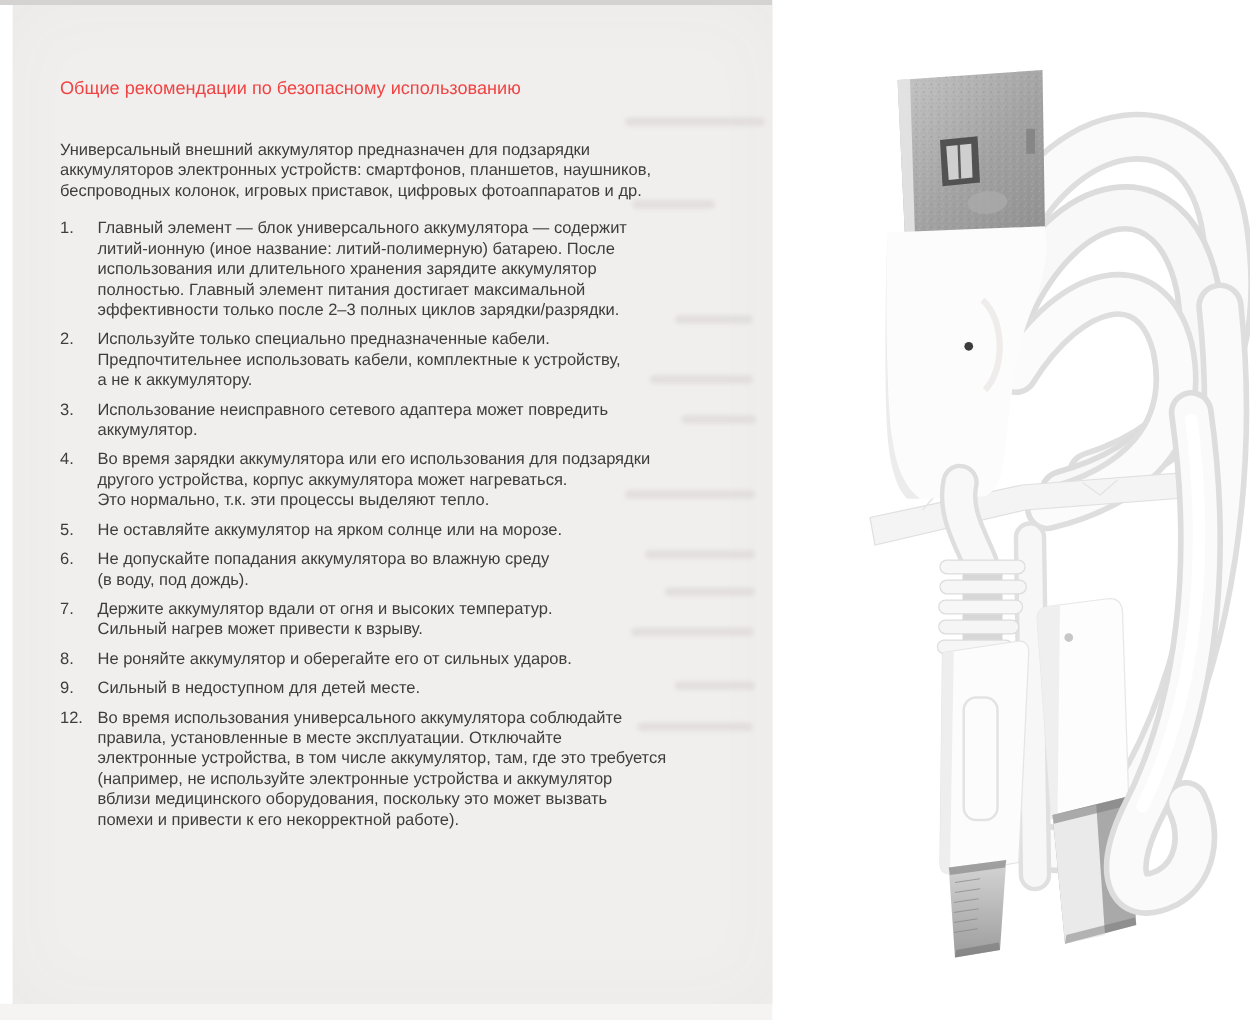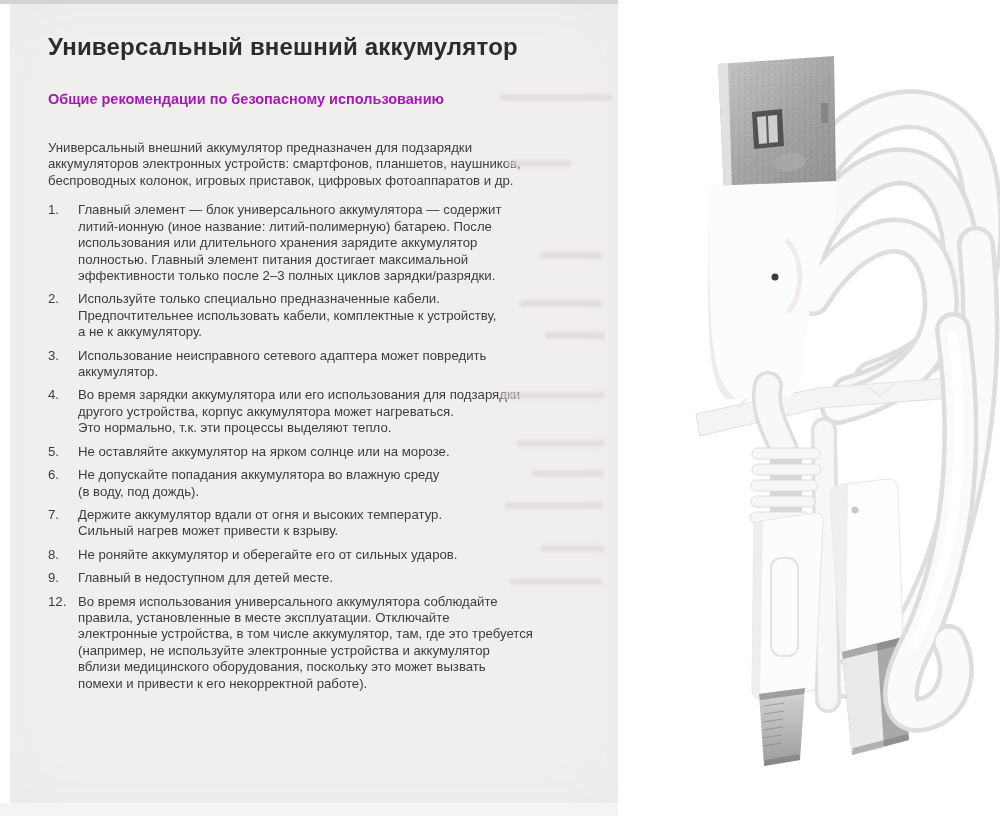--- a/index.html
+++ b/index.html
@@ -14,21 +14,21 @@
     background:#f1efee;
     border-right:1px solid #e7e5e3;border-bottom:1px solid #e2e0de;
     box-shadow:inset 0 0 60px rgba(90,80,70,.03);
   }
   .content{position:absolute;left:48px;top:33px;width:540px;color:#3e3d3b;}
   .doc-title{
     font-size:24px;line-height:28px;font-weight:bold;color:#2d2c2a;
     margin:0;letter-spacing:.2px;
   }
   .doc-subtitle{
-    font-size:14.5px;line-height:17px;font-weight:bold;color:#a21caf;
+    font-size:14.5px;line-height:17px;font-weight:normal;color:#ef4444;
     margin:30px 0 0 0;
   }
   .intro{
     margin-top:32px;font-size:13.2px;line-height:16.4px;white-space:pre-line;
   }
   ol.safety{list-style:none;margin:13px 0 0 0;padding:0;}
   ol.safety li{
     display:flex;margin:0 0 7px 0;font-size:13.2px;line-height:16.4px;
   }
   ol.safety .num{width:30px;flex:none;}
@@ -39,21 +39,20 @@
   .photo-panel svg{display:block;}
 </style>
 </head>
 <body>
 
 <div class="top-strip"></div>
 <div class="paper"></div>
 <div class="bottom-strip"></div>
 
 <div class="content">
-  <h1 class="doc-title">Универсальный внешний аккумулятор</h1>
   <h2 class="doc-subtitle">Общие рекомендации по безопасному использованию</h2>
   <p class="intro">Универсальный внешний аккумулятор предназначен для подзарядки
 аккумуляторов электронных устройств: смартфонов, планшетов, наушников,
 беспроводных колонок, игровых приставок, цифровых фотоаппаратов и др.</p>
   <ol class="safety">
     <li>
         <span class="num">1.</span>
         <span class="txt">Главный элемент — блок универсального аккумулятора — содержит
 литий-ионную (иное название: литий-полимерную) батарею. После
 использования или длительного хранения зарядите аккумулятор
@@ -90,21 +89,21 @@
         <span class="num">7.</span>
         <span class="txt">Держите аккумулятор вдали от огня и высоких температур.
 Сильный нагрев может привести к взрыву.</span>
       </li>
     <li>
         <span class="num">8.</span>
         <span class="txt">Не роняйте аккумулятор и оберегайте его от сильных ударов.</span>
       </li>
     <li>
         <span class="num">9.</span>
-        <span class="txt">Главный в недоступном для детей месте.</span>
+        <span class="txt">Сильный в недоступном для детей месте.</span>
       </li>
     <li>
         <span class="num">12.</span>
         <span class="txt">Во время использования универсального аккумулятора соблюдайте
 правила, установленные в месте эксплуатации. Отключайте
 электронные устройства, в том числе аккумулятор, там, где это требуется
 (например, не используйте электронные устройства и аккумулятор
 вблизи медицинского оборудования, поскольку это может вызвать
 помехи и привести к его некорректной работе).</span>
       </li>

